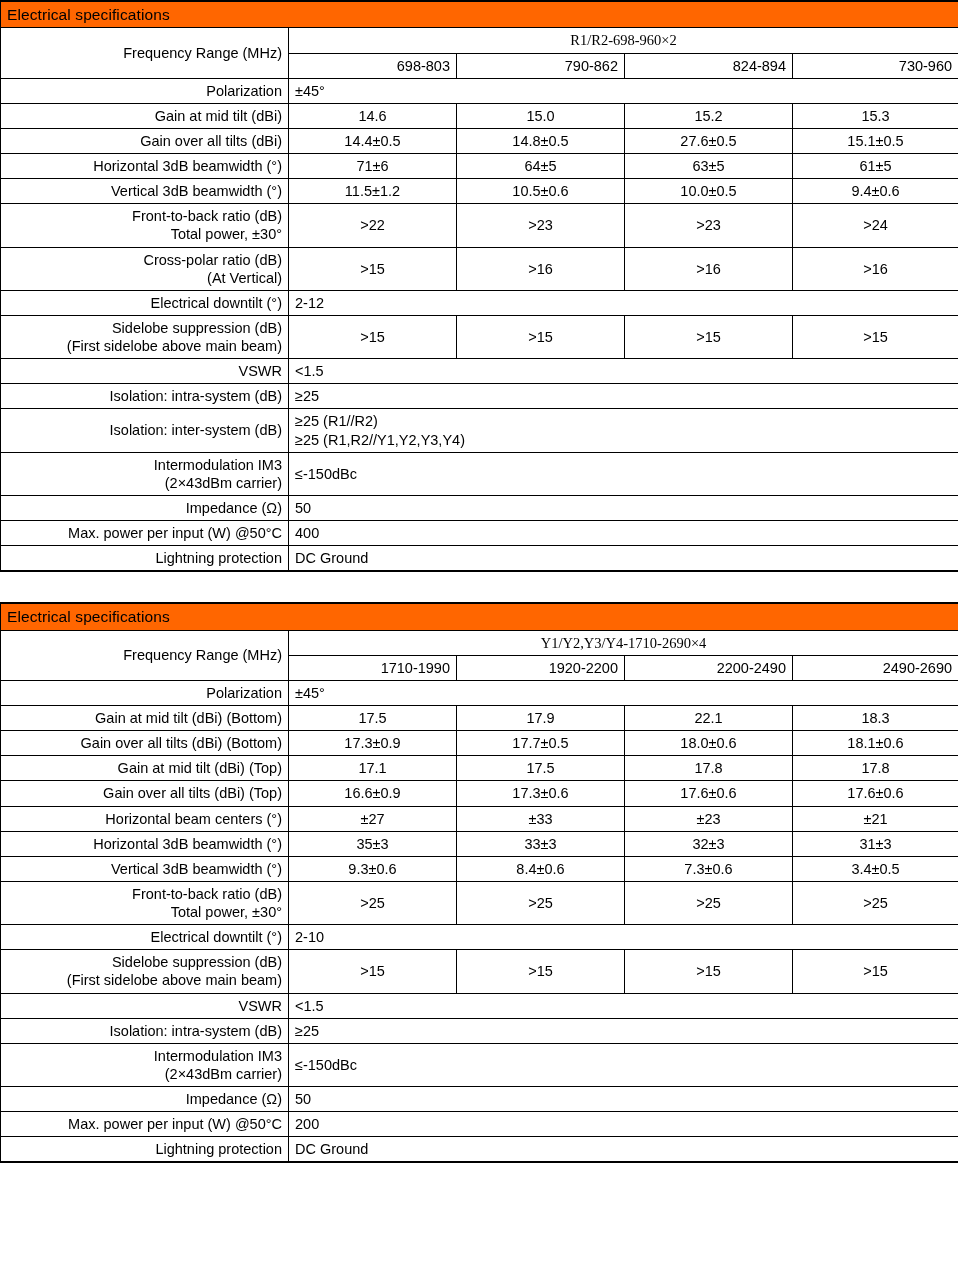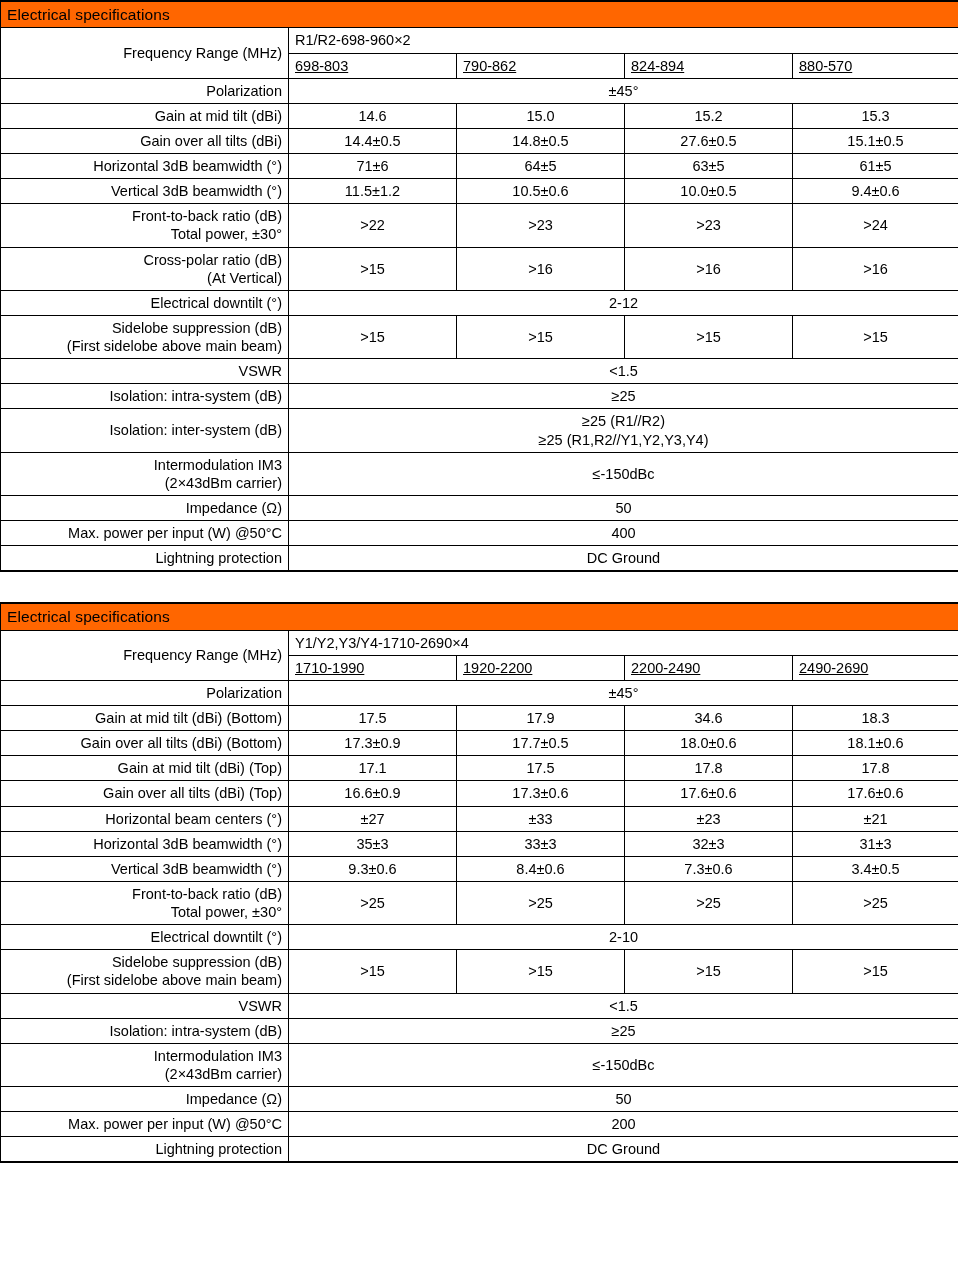--- a/index.html
+++ b/index.html
@@ -56,28 +56,28 @@
 
   .lbl {
     text-align: right;
     padding-left: 8px;
     white-space: pre-line;
   }
   .val {
     text-align: center;
   }
   .span-all {
+    text-align: left;
+  }
+  .sub-head {
+    text-align: right;
+  }
+  .grp-head {
     text-align: center;
-  }
-  .sub-head {
-    text-align: left;
-    text-decoration: underline;
-  }
-  .grp-head {
-    text-align: left;
+    font-family: Liberation Serif, serif;
   }
 
   .table-gap {
     height: 30px;
     background: #ffffff;
     width: 958px;
   }
 
   .two-line {
     white-space: pre-line;
@@ -101,21 +101,21 @@
             <td class="band" colspan="5">Electrical specifications</td>
           </tr>
           <tr>
             <td class="lbl" rowspan="2">Frequency Range (MHz)</td>
             <td class="grp-head" colspan="4">R1/R2-698-960×2</td>
           </tr>
           <tr>
             <td class="sub-head">698-803</td>
             <td class="sub-head">790-862</td>
             <td class="sub-head">824-894</td>
-            <td class="sub-head">880-570</td>
+            <td class="sub-head">730-960</td>
           </tr>
           <tr>
             <td class="lbl two-line">Polarization</td>
             <td class="span-all two-line" colspan="4">±45°</td>
           </tr>
           <tr>
             <td class="lbl two-line">Gain at mid tilt (dBi)</td>
             <td class="val">14.6</td>
             <td class="val">15.0</td>
             <td class="val">15.2</td>
@@ -226,21 +226,21 @@
             <td class="sub-head">2490-2690</td>
           </tr>
           <tr>
             <td class="lbl two-line">Polarization</td>
             <td class="span-all two-line" colspan="4">±45°</td>
           </tr>
           <tr>
             <td class="lbl two-line">Gain at mid tilt (dBi) (Bottom)</td>
             <td class="val">17.5</td>
             <td class="val">17.9</td>
-            <td class="val">34.6</td>
+            <td class="val">22.1</td>
             <td class="val">18.3</td>
           </tr>
           <tr>
             <td class="lbl two-line">Gain over all tilts (dBi) (Bottom)</td>
             <td class="val">17.3±0.9</td>
             <td class="val">17.7±0.5</td>
             <td class="val">18.0±0.6</td>
             <td class="val">18.1±0.6</td>
           </tr>
           <tr>

